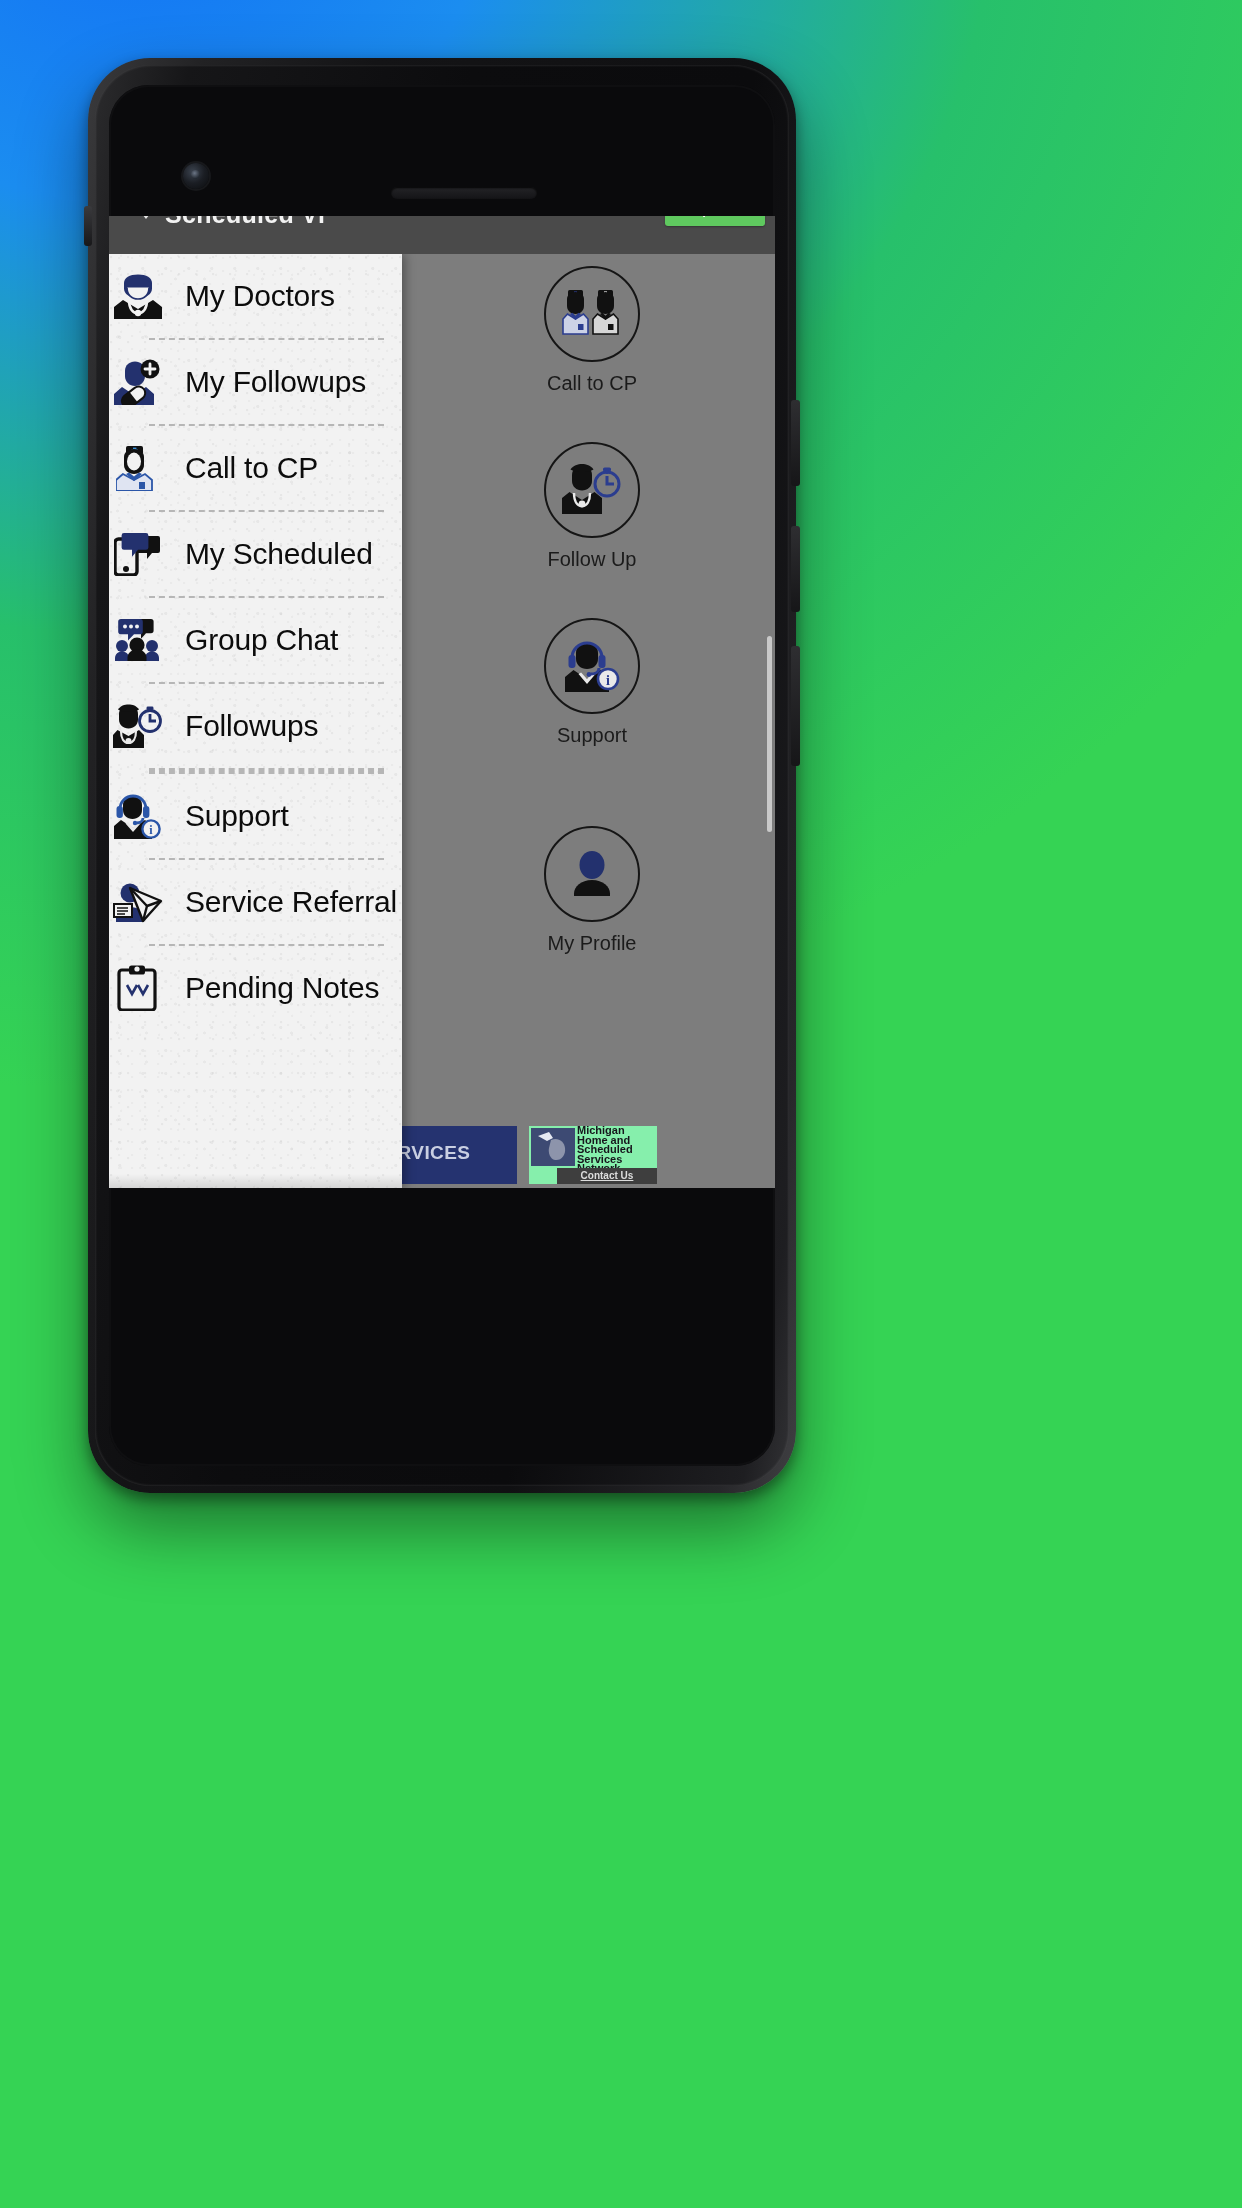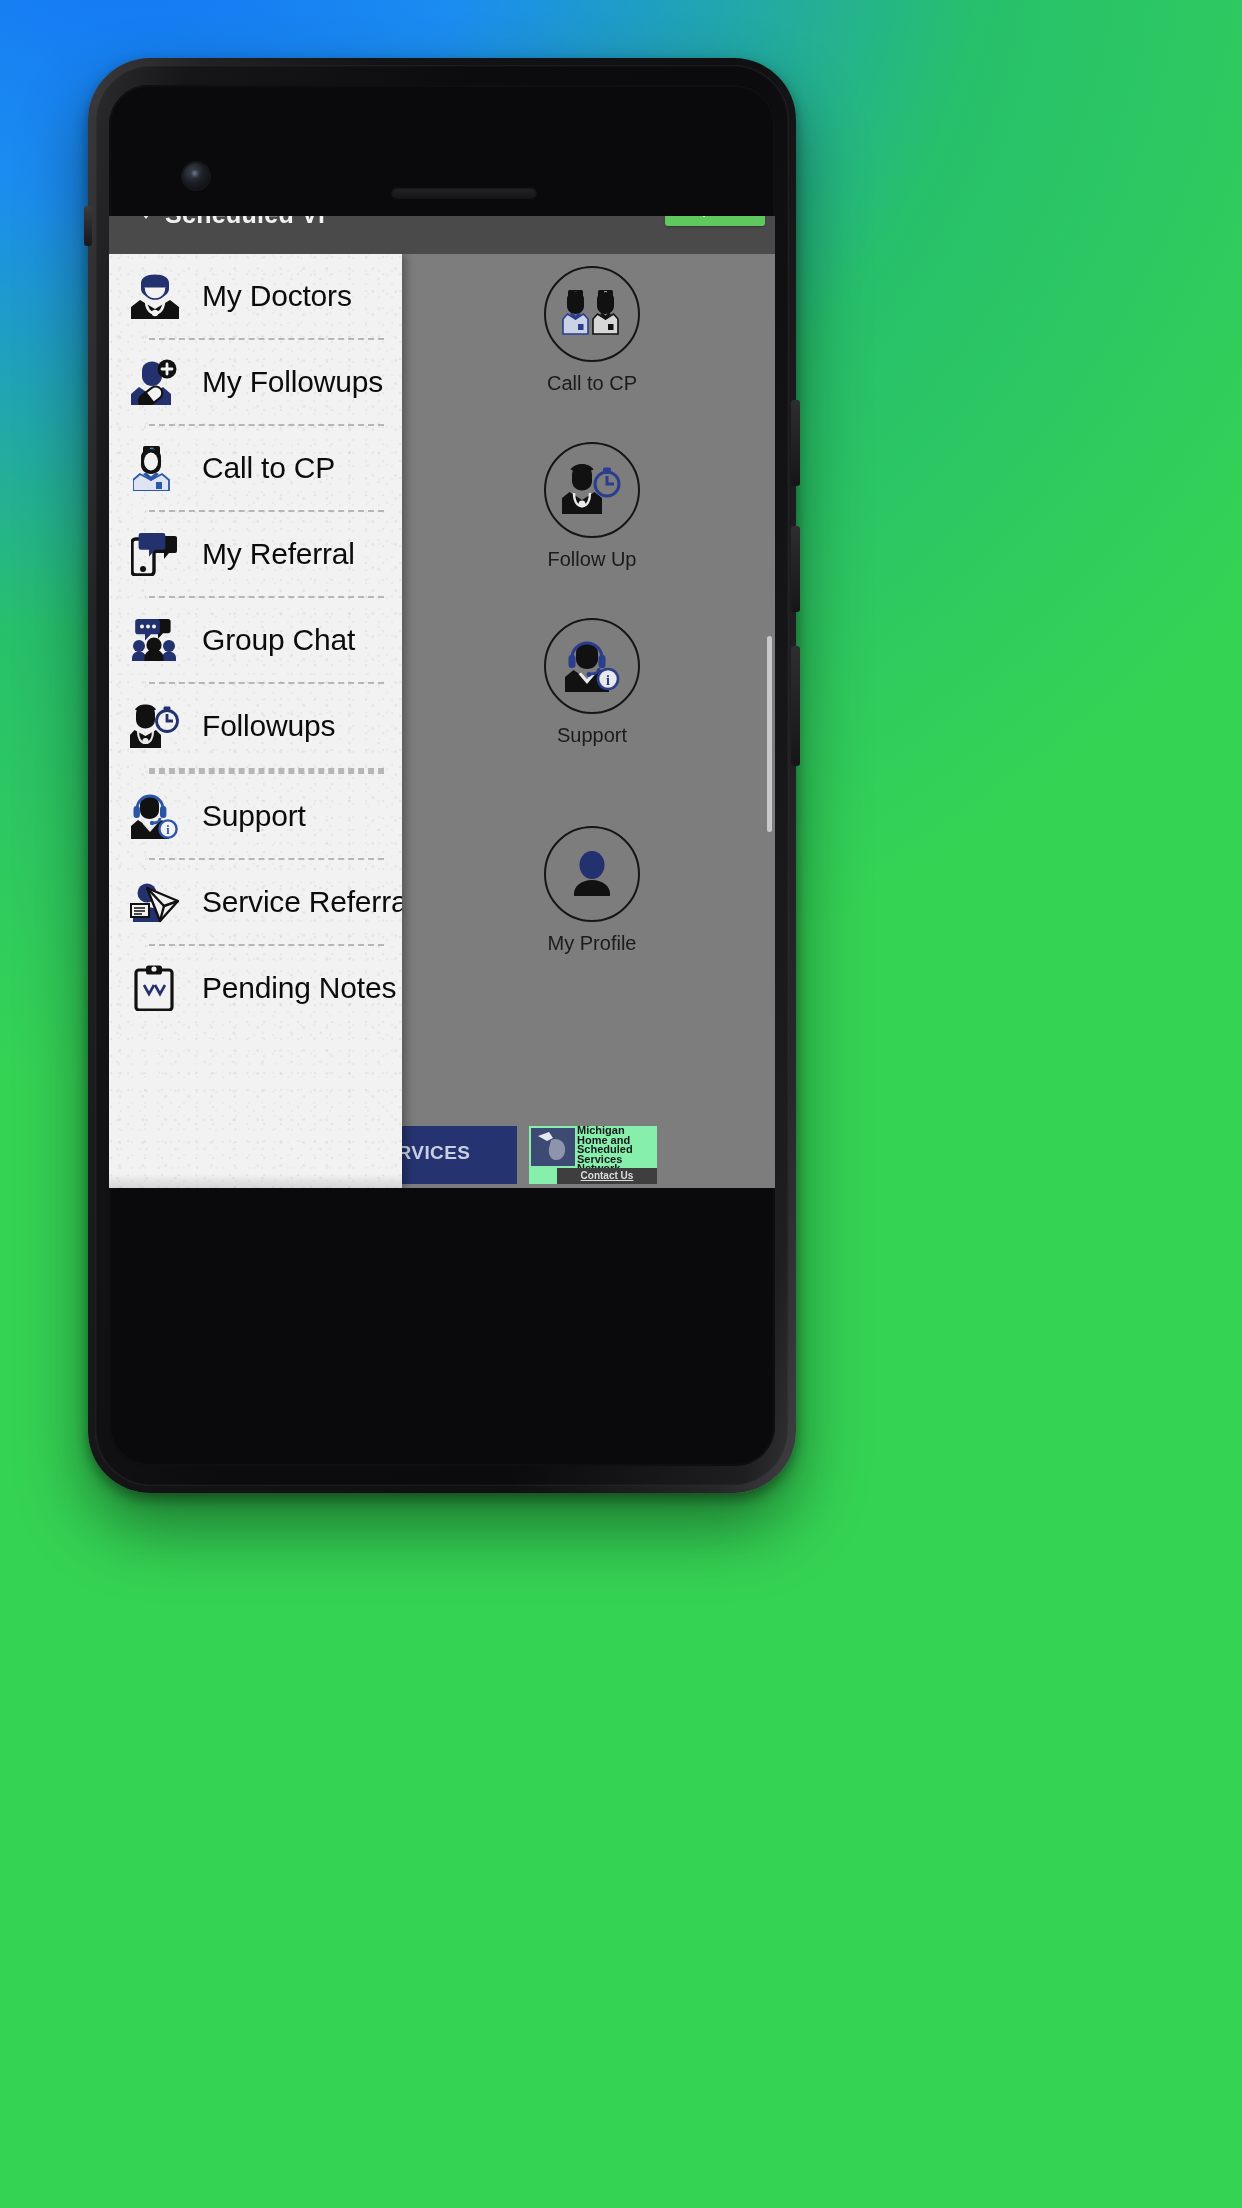--- a/index.html
+++ b/index.html
@@ -121,21 +121,21 @@
       radial-gradient(circle at 29% 86%, rgba(155,155,155,.22) 0 1.3px, transparent 1.7px),
       radial-gradient(circle at 64% 9%, rgba(165,165,165,.18) 0 1px, transparent 1.4px);
     background-size:17px 17px, 23px 23px, 13px 13px, 29px 29px, 19px 19px;
   }
   .drawer-shadow-foot{
     position:absolute; left:0; width:293px; height:14px; bottom:0;
     background:linear-gradient(180deg, rgba(0,0,0,0), rgba(0,0,0,.12));
   }
   .dlist{ position:relative; }
   .drow{
-    position:relative; height:84px; display:flex; align-items:center; padding-left:17px;
+    position:relative; height:84px; display:flex; align-items:center; 
   }
   .drow .dicon{ width:58px; height:56px; flex:0 0 58px; display:flex; align-items:center; justify-content:center; }
   .drow .dlabel{
     margin-left:18px; font-size:30px; color:#0c0c0c; letter-spacing:-.2px; white-space:nowrap;
   }
   .dsep{
     height:0; margin-left:40px; margin-right:18px;
     border-top:2px dashed #b6b6b6;
   }
   .drawer-scroll{ position:absolute; left:0; top:0; width:293px; }
@@ -323,21 +323,21 @@
 
           <div class="drow">
             <span class="dicon">
               <svg width="48" height="44" viewBox="0 0 48 44" aria-hidden="true">
                 <rect x="1" y="7" width="22" height="36" rx="3.5" fill="none" stroke="#111" stroke-width="3.4"></rect>
                 <circle cx="12" cy="37" r="3" fill="#111"></circle>
                 <path d="M24 4h20a2 2 0 0 1 2 2v13a2 2 0 0 1-2 2h-6l-5 6v-6h-9a2 2 0 0 1-2-2V6a2 2 0 0 1 2-2z" fill="#111"></path>
                 <path d="M10 1h22a2.4 2.4 0 0 1 2.4 2.4v12A2.4 2.4 0 0 1 32 17.8h-8l-6 7v-7h-8A2.4 2.4 0 0 1 7.6 15.4V3.4A2.4 2.4 0 0 1 10 1z" fill="#23316e"></path>
               </svg>
             </span>
-            <span class="dlabel">My Referral</span>
+            <span class="dlabel">My Scheduled</span>
           </div>
           <div class="dsep"></div>
 
           <div class="drow">
             <span class="dicon">
               <svg width="48" height="44" viewBox="0 0 48 44" aria-hidden="true">
                 <path d="M19 1h18a2.6 2.6 0 0 1 2.6 2.6v9A2.6 2.6 0 0 1 37 15.2h-5l-5 5.5v-5.5h-8A2.6 2.6 0 0 1 16.4 12.6v-9A2.6 2.6 0 0 1 19 1z" fill="#111"></path>
                 <path d="M7 1h19a2.8 2.8 0 0 1 2.8 2.8v9.6A2.8 2.8 0 0 1 26 16.2h-6l-6 6.4v-6.4H7a2.8 2.8 0 0 1-2.8-2.8V3.8A2.8 2.8 0 0 1 7 1z" fill="#23316e"></path>
                 <circle cx="11" cy="8.4" r="2" fill="#f2f2f2"></circle>
                 <circle cx="17" cy="8.4" r="2" fill="#f2f2f2"></circle>

